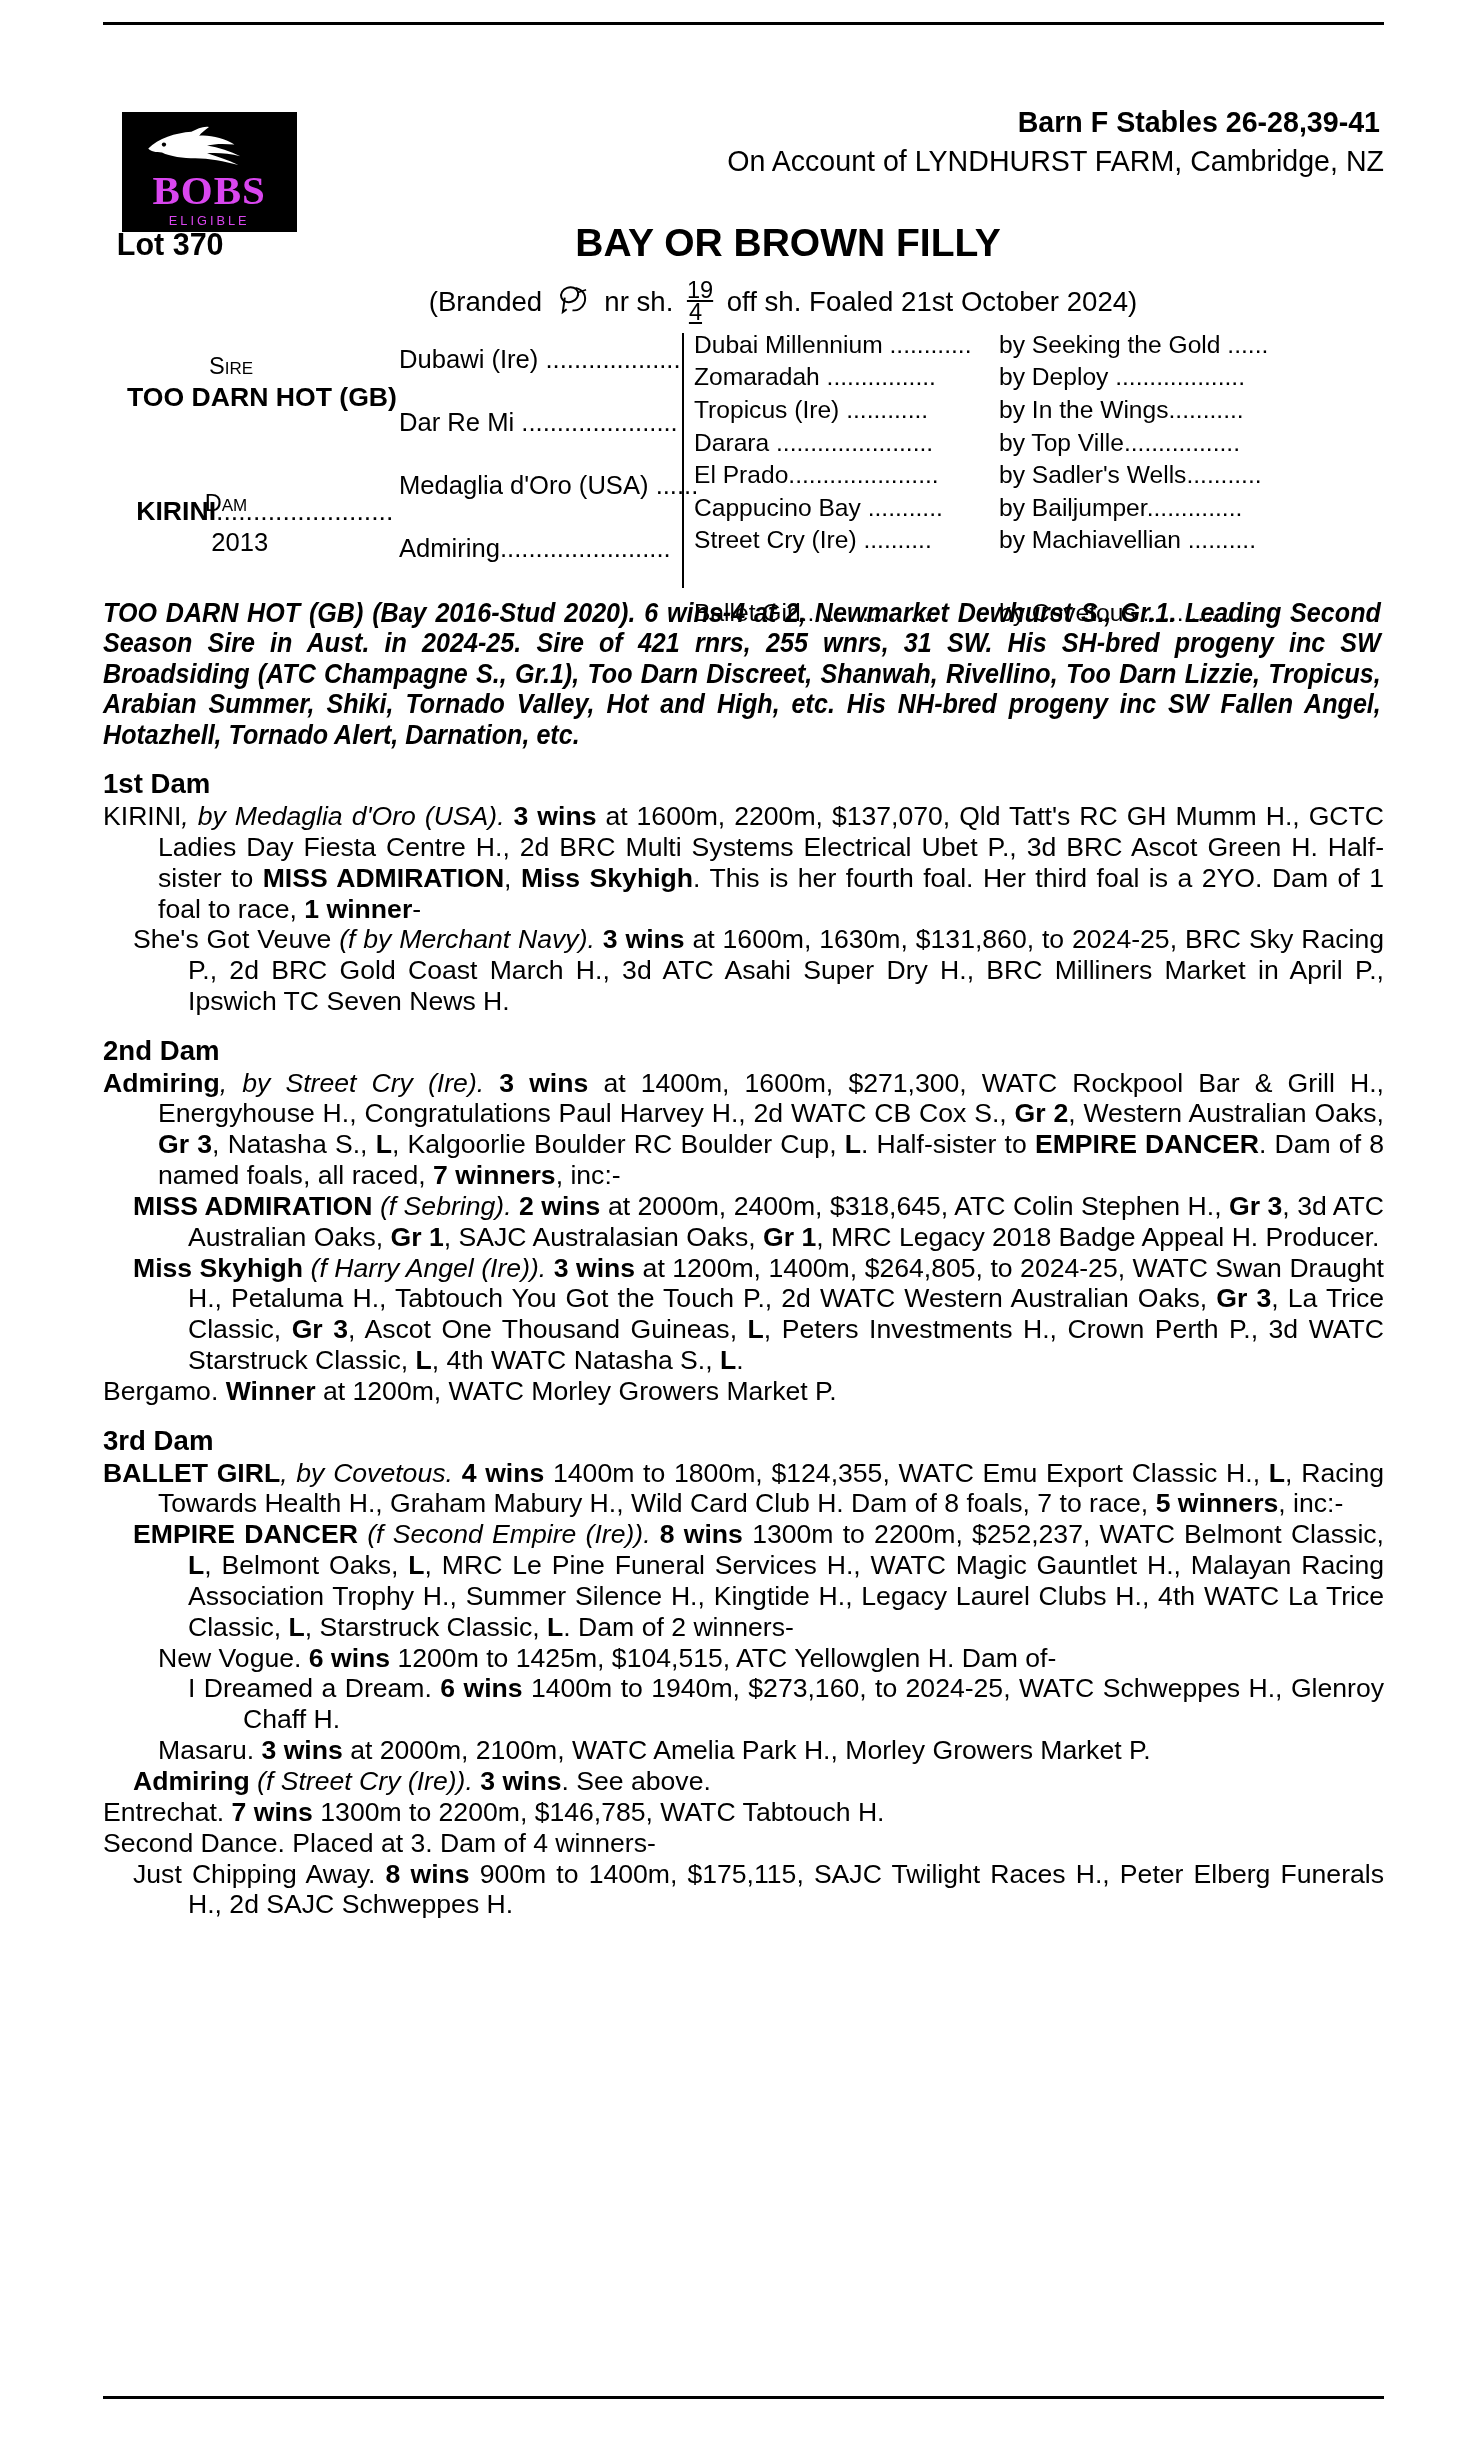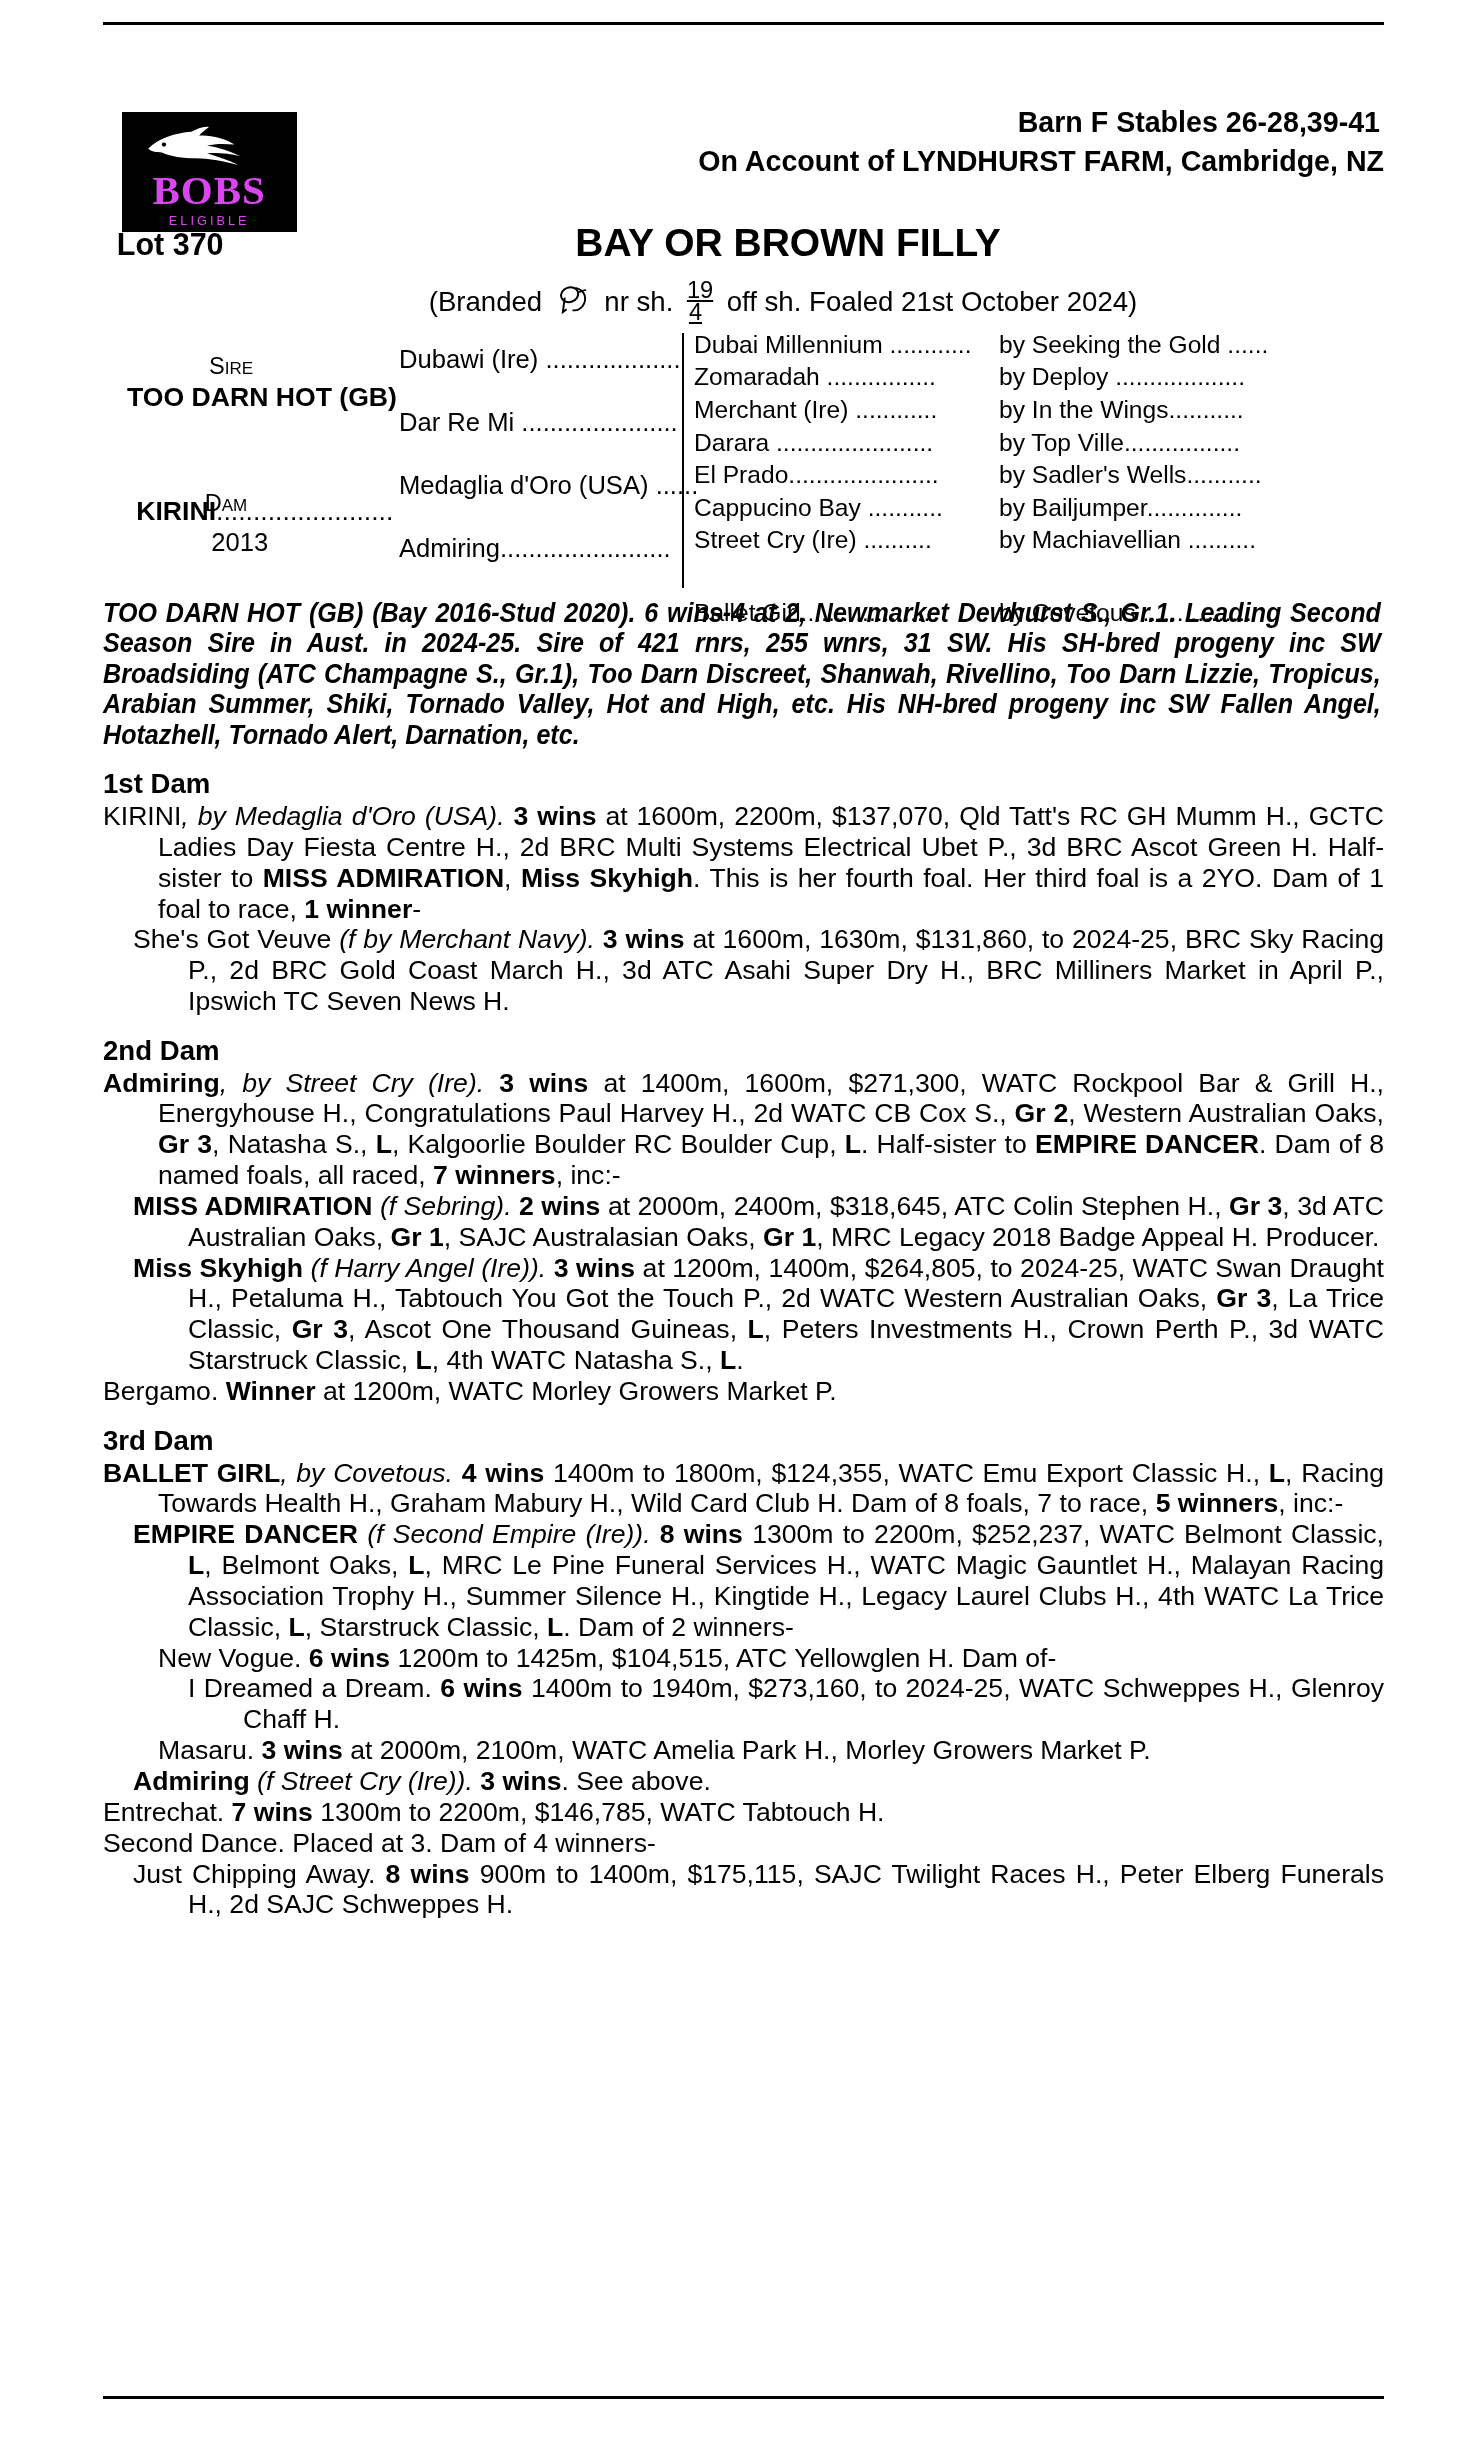--- a/index.html
+++ b/index.html
@@ -77,21 +77,21 @@
     right: 4px;
     top: 11.8px;
     font-weight: bold;
     font-size: 28.6px;
     white-space: nowrap;
   }
   .account {
     position: absolute;
     right: 0;
     top: 51px;
-    font-weight: bold;
+    font-weight: normal;
     font-size: 28.6px;
     white-space: nowrap;
   }
 
   .lot-line {
     position: relative;
     height: 55px;
   }
   .lot {
     position: absolute;
@@ -309,21 +309,21 @@
       <div class="ped-mid">
         <div class="pm pm-1">Dubawi (Ire) ...................</div>
         <div class="pm pm-2">Dar Re Mi ......................</div>
         <div class="pm pm-3">Medaglia d'Oro (USA) ......</div>
         <div class="pm pm-4">Admiring........................</div>
       </div>
 
       <div class="ped-right">
         <div class="pr pr-0"><span class="gp">Dubai Millennium ............</span><span class="by">by Seeking the Gold ......</span></div>
         <div class="pr pr-1"><span class="gp">Zomaradah ................</span><span class="by">by Deploy ...................</span></div>
-        <div class="pr pr-2"><span class="gp">Merchant (Ire) ............</span><span class="by">by In the Wings...........</span></div>
+        <div class="pr pr-2"><span class="gp">Tropicus (Ire) ............</span><span class="by">by In the Wings...........</span></div>
         <div class="pr pr-3"><span class="gp">Darara .......................</span><span class="by">by Top Ville.................</span></div>
         <div class="pr pr-4"><span class="gp">El Prado......................</span><span class="by">by Sadler's Wells...........</span></div>
         <div class="pr pr-5"><span class="gp">Cappucino Bay ...........</span><span class="by">by Bailjumper..............</span></div>
         <div class="pr pr-6"><span class="gp">Street Cry (Ire) ..........</span><span class="by">by Machiavellian ..........</span></div>
         <div class="pr pr-7"><span class="gp">Ballet Girl...................</span><span class="by">by Covetous ................</span></div>
       </div>
     </div>
 
     <div class="sire-blurb">TOO DARN HOT (GB) (Bay 2016-Stud 2020). 6 wins-4 at 2, Newmarket Dewhurst S., Gr.1. Leading Second Season Sire in Aust. in 2024-25. Sire of 421 rnrs, 255 wnrs, 31 SW. His SH-bred progeny inc SW Broadsiding (ATC Champagne S., Gr.1), Too Darn Discreet, Shanwah, Rivellino, Too Darn Lizzie, Tropicus, Arabian Summer, Shiki, Tornado Valley, Hot and High, etc. His NH-bred progeny inc SW Fallen Angel, Hotazhell, Tornado Alert, Darnation, etc.</div>
 

